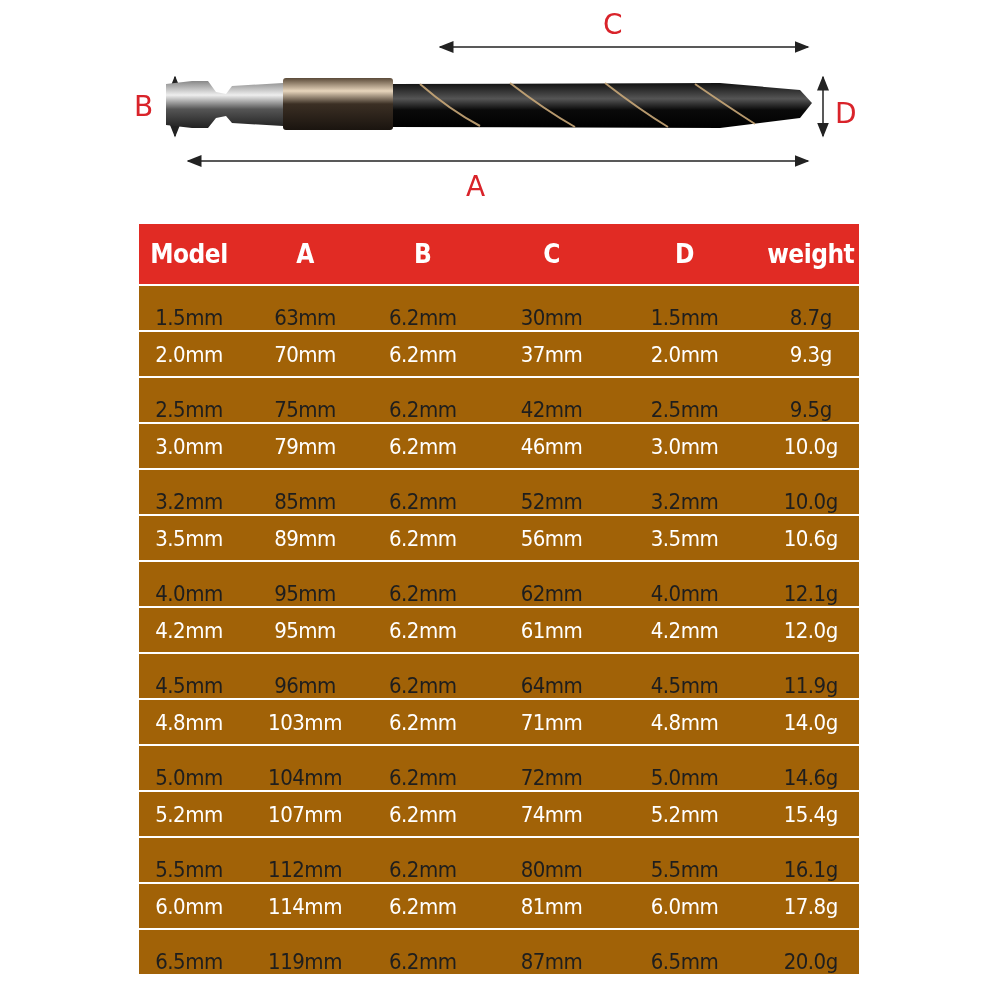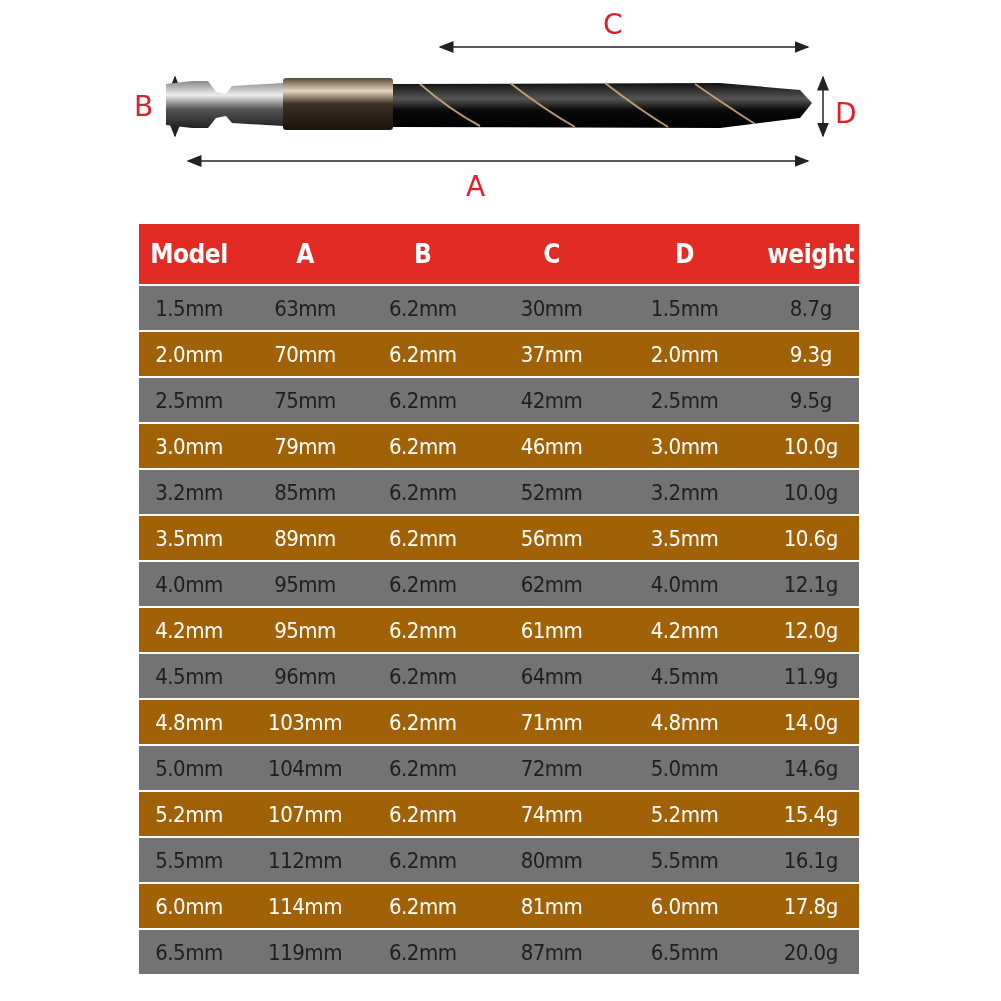--- a/index.html
+++ b/index.html
@@ -3,21 +3,21 @@
 <meta charset="utf-8">
 <style>
   html, body { margin: 0; padding: 0; background: #ffffff; }
   body { width: 1001px; height: 1001px; position: relative; overflow: hidden;
          font-family: "Liberation Sans", "DejaVu Sans", sans-serif; }
   .diagram { position: absolute; left: 0; top: 0; width: 1001px; height: 215px; }
   .dim-label { position: absolute; color: #d9232a; font-size: 28px; font-family: "DejaVu Sans", sans-serif; }
   .table { position: absolute; left: 139px; top: 224px; width: 720px; }
   .row { display: flex; height: 44px; margin-bottom: 2px; align-items: center; gap: 22px; }
   .row.header { height: 60px; background: #e12b24; margin-bottom: 2px; }
-  .row.light { background: #737373; color: #1e1e1e; }
+  .row.light { background: #a16207; color: #1e1e1e; align-items: flex-end; }
   .row.dark { background: #a16207; color: #ffffff; }
   .cell { text-align: center; font-size: 22px; font-family: "DejaVu Sans Condensed", "DejaVu Sans", sans-serif; letter-spacing: -0.5px; }
   .row.header .cell { color: #ffffff; font-size: 26px; font-weight: bold; }
   .c0 { width: 118px; } .c1 { width: 104px; } .c2 { width: 122px; }
   .c3 { width: 130px; } .c4 { width: 132px; } .c5 { width: 114px; }
 </style>
 </head>
 <body>
 
 <div class="diagram">

